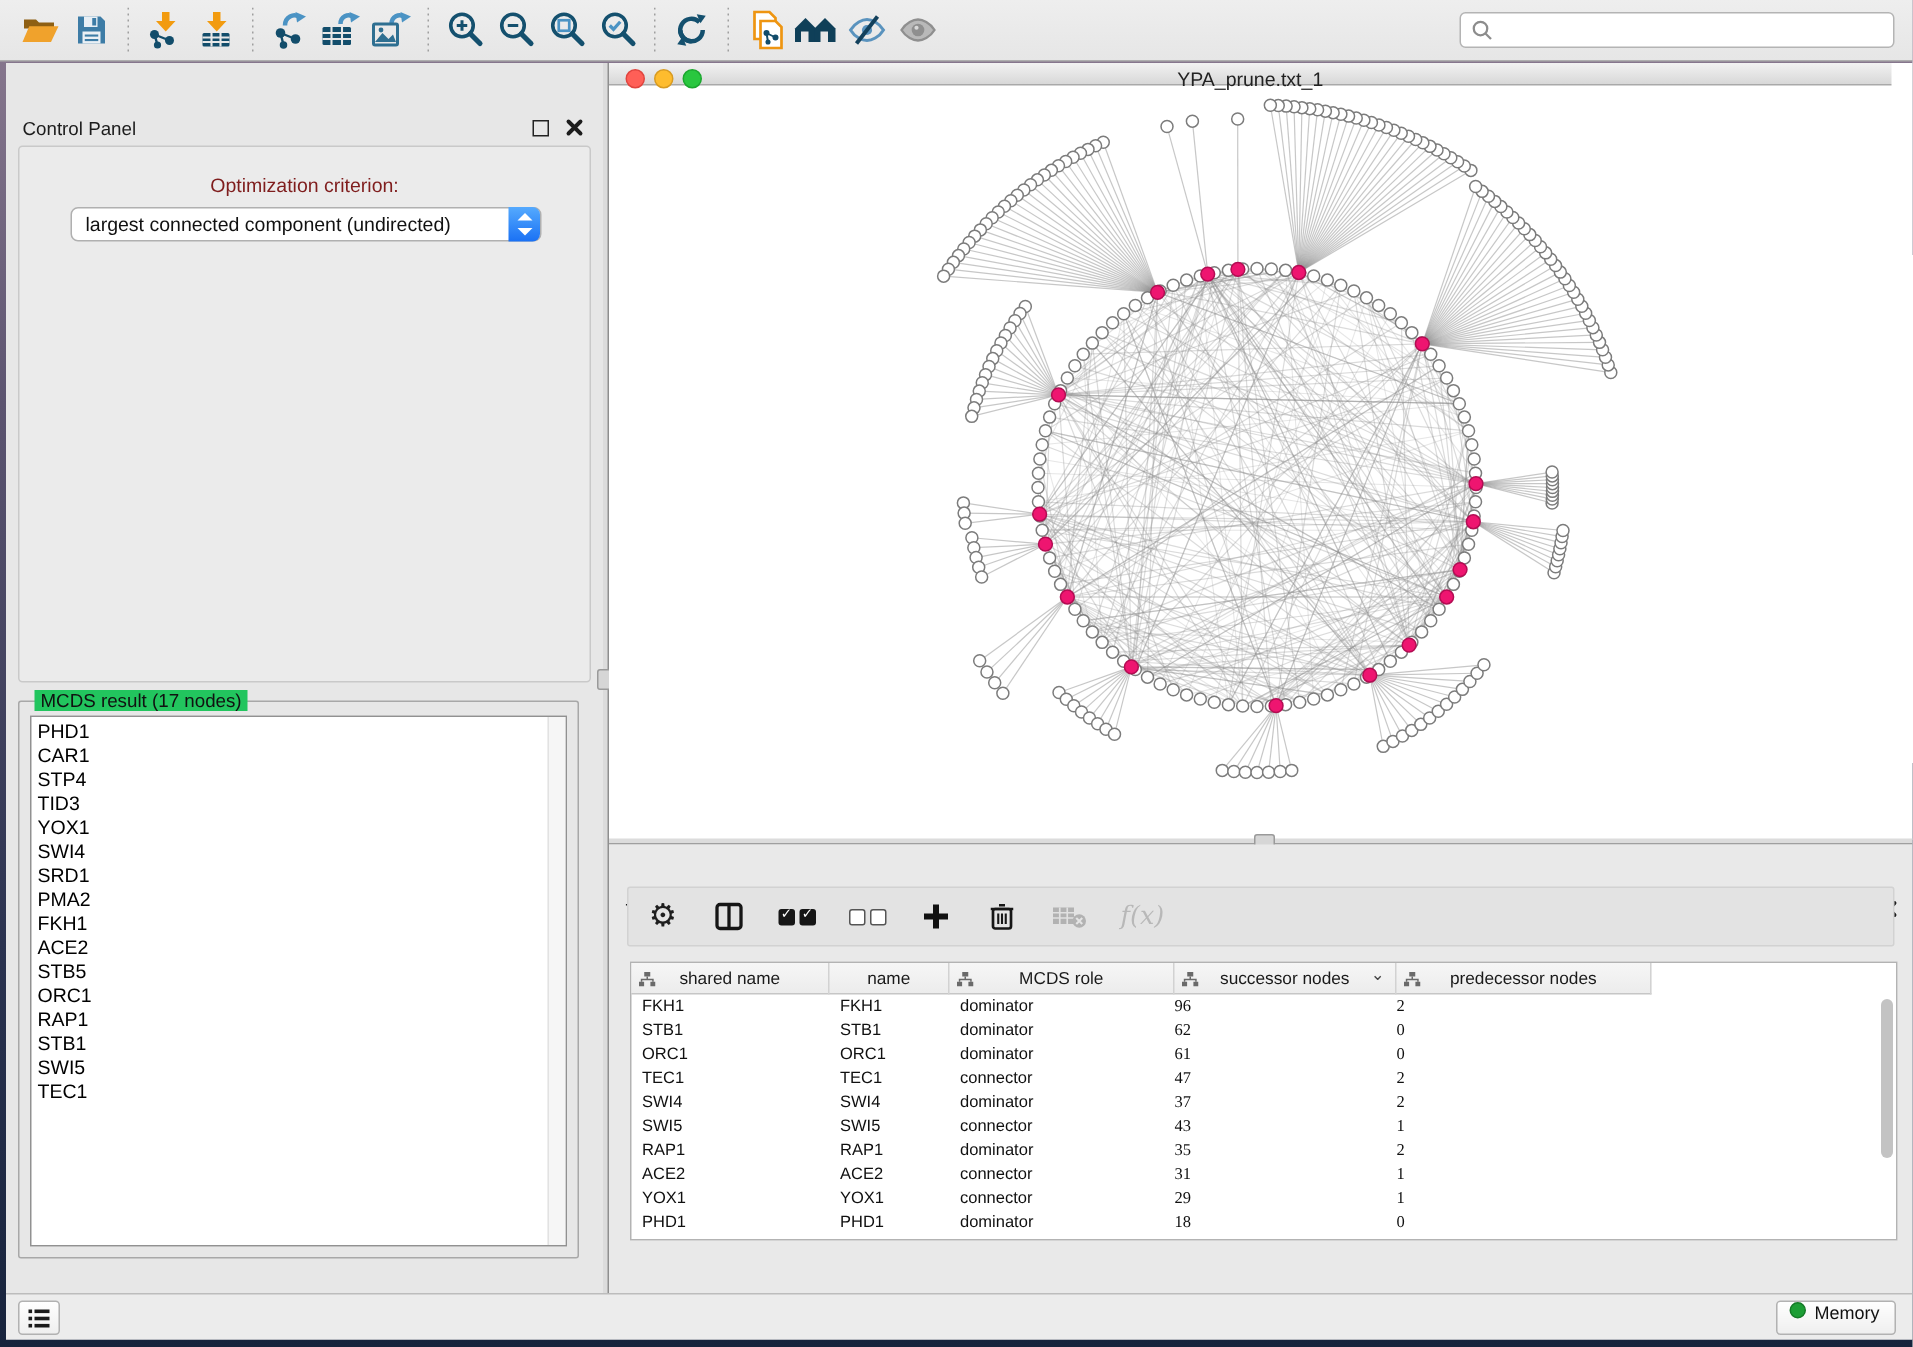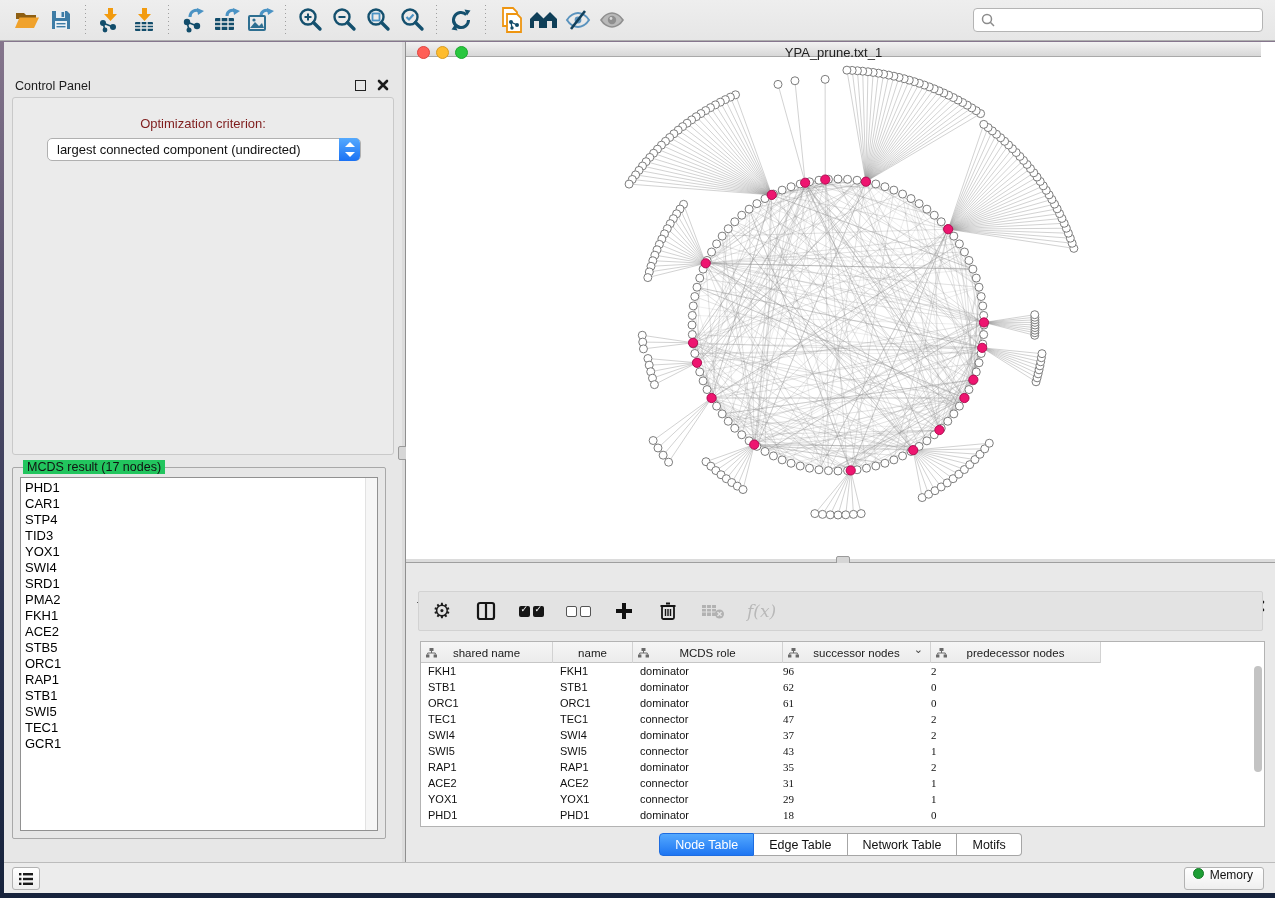--- a/index.html
+++ b/index.html
@@ -288,21 +288,20 @@
               <div class="li">SRD1</div>
               <div class="li">PMA2</div>
               <div class="li">FKH1</div>
               <div class="li">ACE2</div>
               <div class="li">STB5</div>
               <div class="li">ORC1</div>
               <div class="li">RAP1</div>
               <div class="li">STB1</div>
               <div class="li">SWI5</div>
               <div class="li">TEC1</div>
-              <div class="li">GCR1</div>
             </div>
           <div class="listtrack"></div>
         </div>
       </div>
     </div>
 
     <div class="vdiv">
         <div class="vgrab"></div>
       </div>
 
@@ -1298,26 +1297,20 @@
               <div class="td c2">dominator</div>
               <div class="td c3 num">18</div>
               <div class="td c4 num">0</div>
             </div>
           </div>
         <div class="vscroll">
             <div class="vthumb"></div>
           </div>
       </div>
 
-      <div class="btabs">
-          <div class="btab on">Node Table</div>
-          <div class="btab">Edge Table</div>
-          <div class="btab">Network Table</div>
-          <div class="btab">Motifs</div>
-        </div>
     </div>
 
     <div class="statusbar">
       <div class="menulistbtn">
           <svg width="16" height="14" viewBox="0 0 16 14">
             <g fill="#1a1a1a">
               <rect x="1" y="1" width="2.4" height="2.4"></rect>
               <rect x="5" y="1" width="10" height="2.4"></rect>
               <rect x="1" y="5.8" width="2.4" height="2.4"></rect>
               <rect x="5" y="5.8" width="10" height="2.4"></rect>

